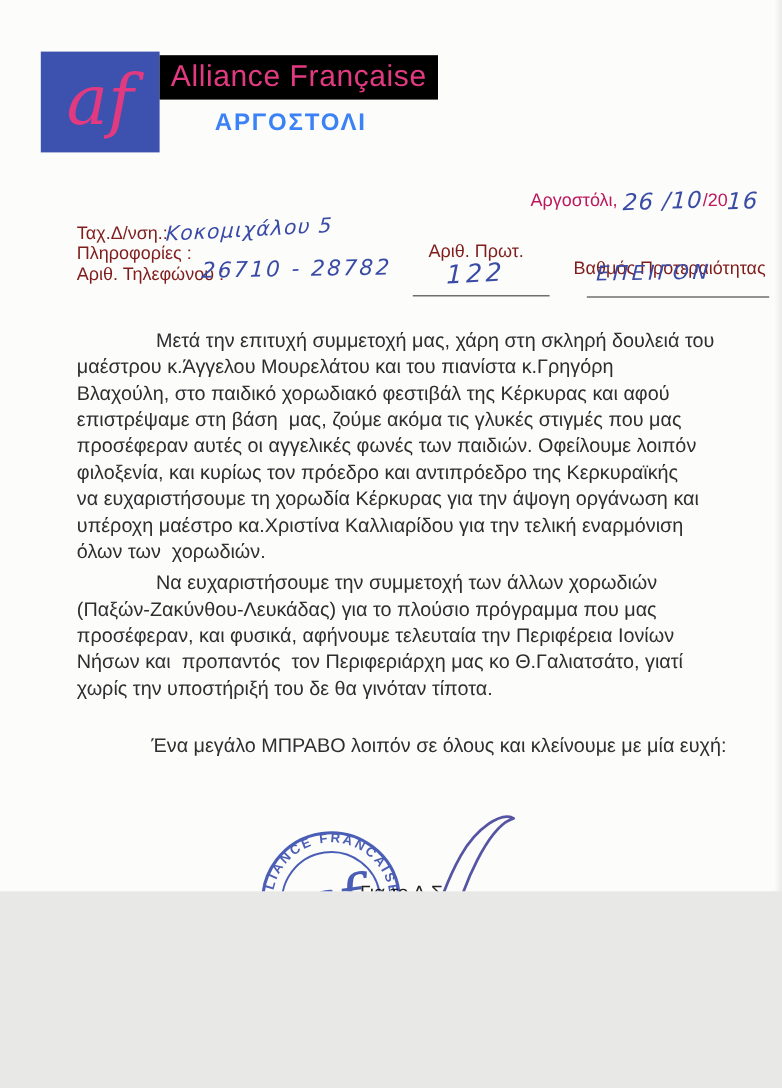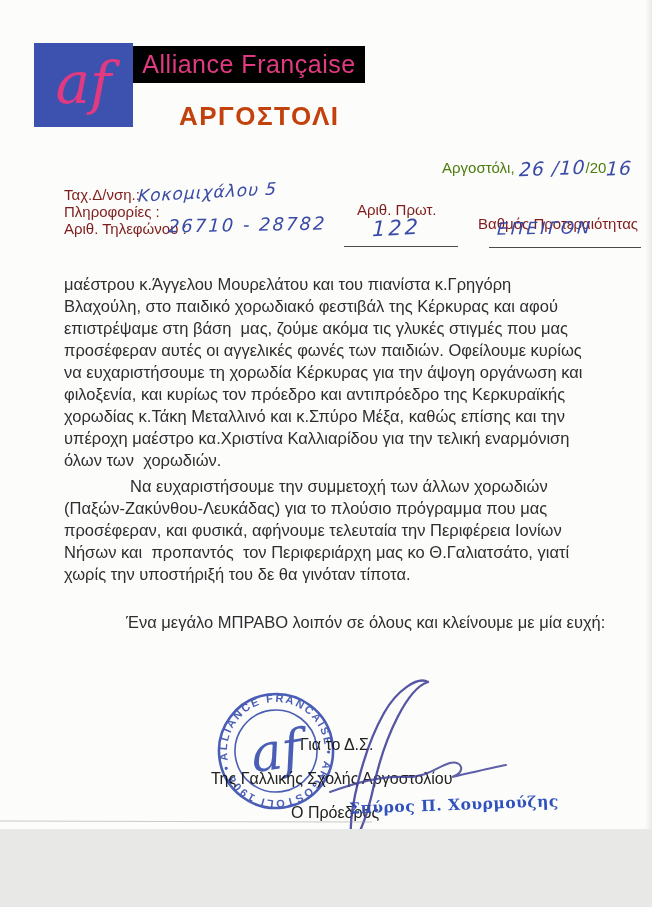--- a/index.html
+++ b/index.html
@@ -1,35 +1,35 @@
 <!DOCTYPE html>
 <html><head>
 <meta charset="utf-8">
 <style>
   html,body{margin:0;padding:0;background:#e8e8e6;}
   #page{
-    position:relative; width:652px; height:829px; overflow:hidden;
+    position:relative; width:652px; height:743px; overflow:hidden;
     background:#fcfcfa;
     font-family:"Liberation Sans","DejaVu Sans",sans-serif;
     color:#2e2e30;
     text-decoration:underline;
   }
   .abs{position:absolute;}
   
   .logo-square{left:34px; top:43px; width:99px; height:84px; background:#3c52ae;
     display:flex; align-items:center; justify-content:center;}
   .logo-square .af{font-family:"DejaVu Serif","Liberation Serif",serif; font-style:italic;
     font-size:58px; color:#e23a80; line-height:1; transform:translateY(-2px);}
   .logo-banner{left:133px; top:46px; width:232px; height:37px; background:#000000;
     display:flex; align-items:center; justify-content:center;}
   .logo-banner span{color:#e23a80; font-size:25px; letter-spacing:0.5px;}
-  .logo-city{left:179px; top:101px; font-size:26px; font-weight:bold; color:#c2410c;
+  .logo-city{left:179px; top:91px; font-size:20px; font-weight:bold; color:#3b82f6;
     letter-spacing:1.5px;}
   
-  .printed{color:#4d7c0f; font-size:15px;}
+  .printed{color:#be185d; font-size:15px;}
   .hw{color:#3a4ba6; font-family:"DejaVu Sans",sans-serif; font-style:italic;
     display:inline-block; transform:rotate(-2deg) skewX(-5deg);}
   .date-row{left:442px; top:157px; white-space:nowrap;}
   .date-row .printed{font-size:15px;}
   .date-row .hw{font-size:19px; vertical-align:-2px; letter-spacing:1px;}
   .fld-label{font-size:15px; color:#7f1d1d;}
   .addr-hw{left:138px; top:182px; font-size:17px; letter-spacing:1px; transform:rotate(-3deg) skewX(-6deg);}
   .phone-hw{left:168px; top:214px; font-size:18px; letter-spacing:2px; transform:rotate(-1deg) skewX(-4deg);}
   .proto-hw{left:372px; top:216px; font-size:21px; letter-spacing:3px; transform:rotate(-3deg) skewX(-4deg);}
   .prio-hw{left:497px; top:218px; font-size:17px; letter-spacing:3px; transform:rotate(-1deg) skewX(-4deg);}
@@ -79,27 +79,27 @@
 
   <div class="abs fld-label" style="left:357px; top:201px;">Αριθ. Πρωτ.</div>
   <div class="abs hw proto-hw">122</div>
   <div class="abs uline" style="left:344px; top:246px; width:114px;"></div>
 
   <div class="abs fld-label" style="left:478px; top:215px; white-space:nowrap;">Βαθμός Προτεραιότητας</div>
   <div class="abs hw prio-hw">ΕΠΕΙΓΟΝ</div>
   <div class="abs uline" style="left:489px; top:247px; width:152px;"></div>
 
   <div class="abs bodytext">
+    <div class="line indent66">Μετά την επιτυχή συμμετοχή μας, χάρη στη σκληρή δουλειά του</div>
     <div class="line">μαέστρου κ.Άγγελου Μουρελάτου και του πιανίστα κ.Γρηγόρη</div>
     <div class="line">Βλαχούλη, στο παιδικό χορωδιακό φεστιβάλ της Κέρκυρας και αφού</div>
     <div class="line">επιστρέψαμε στη βάση  μας, ζούμε ακόμα τις γλυκές στιγμές που μας</div>
-    <div class="line">προσέφεραν αυτές οι αγγελικές φωνές των παιδιών. Οφείλουμε κυρίως</div>
+    <div class="line">προσέφεραν αυτές οι αγγελικές φωνές των παιδιών. Οφείλουμε λοιπόν</div>
+    <div class="line">φιλοξενία, και κυρίως τον πρόεδρο και αντιπρόεδρο της Κερκυραϊκής</div>
     <div class="line">να ευχαριστήσουμε τη χορωδία Κέρκυρας για την άψογη οργάνωση και</div>
-    <div class="line">φιλοξενία, και κυρίως τον πρόεδρο και αντιπρόεδρο της Κερκυραϊκής</div>
-    <div class="line">χορωδίας κ.Τάκη Μεταλλινό και κ.Σπύρο Μέξα, καθώς επίσης και την</div>
     <div class="line">υπέροχη μαέστρο κα.Χριστίνα Καλλιαρίδου για την τελική εναρμόνιση</div>
     <div class="line">όλων των  χορωδιών.</div>
     <div class="line indent66 para2">Να ευχαριστήσουμε την συμμετοχή των άλλων χορωδιών</div>
     <div class="line">(Παξών-Ζακύνθου-Λευκάδας) για το πλούσιο πρόγραμμα που μας</div>
     <div class="line">προσέφεραν, και φυσικά, αφήνουμε τελευταία την Περιφέρεια Ιονίων</div>
     <div class="line">Νήσων και  προπαντός  τον Περιφεριάρχη μας κο Θ.Γαλιατσάτο, γιατί</div>
     <div class="line">χωρίς την υποστήριξή του δε θα γινόταν τίποτα.</div>
   </div>
   <div class="abs closing1">Ένα μεγάλο ΜΠΡΑΒΟ λοιπόν σε όλους και κλείνουμε με μία ευχή:</div>
 

